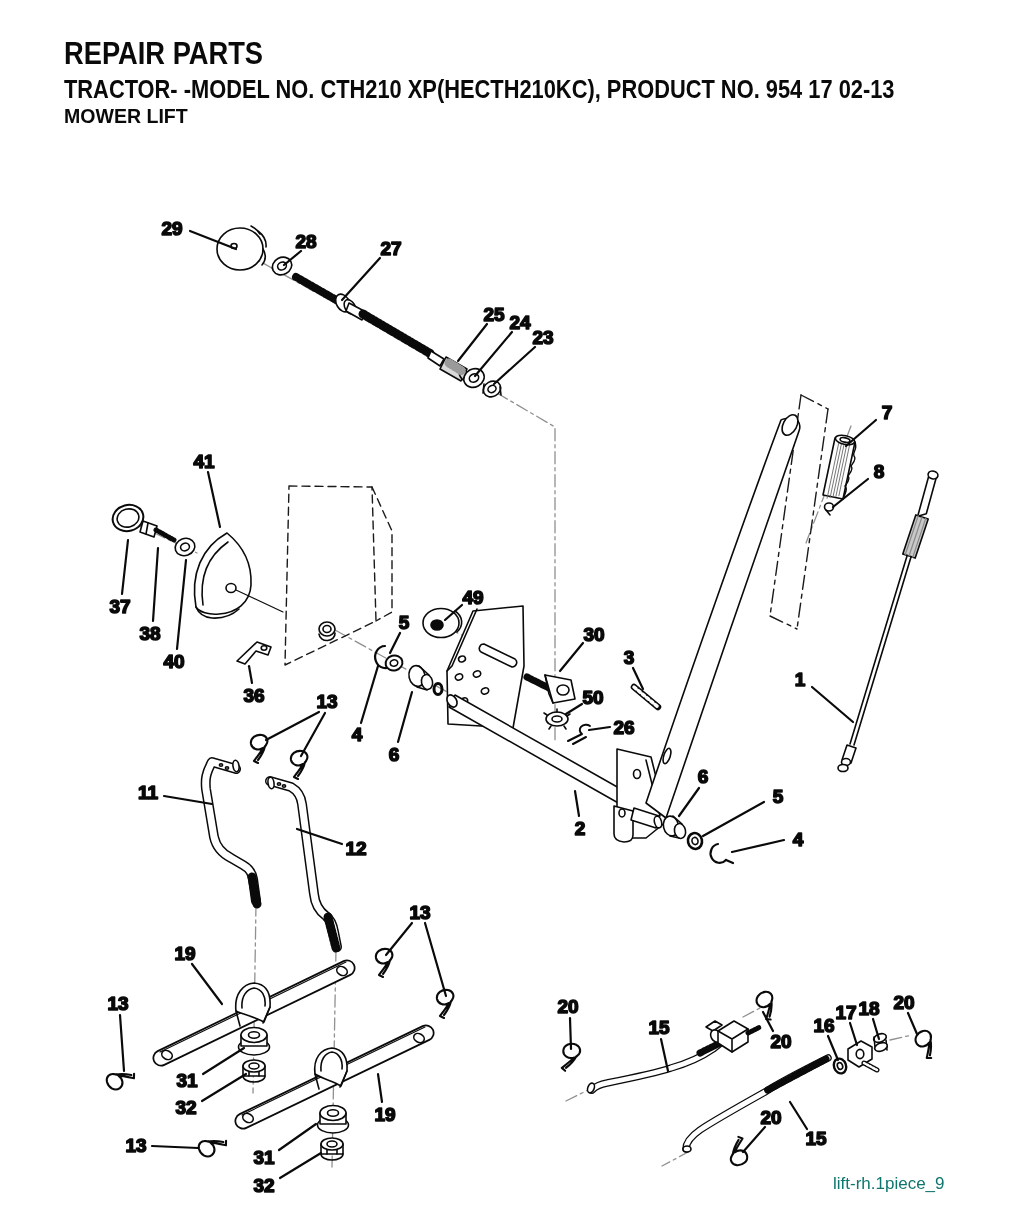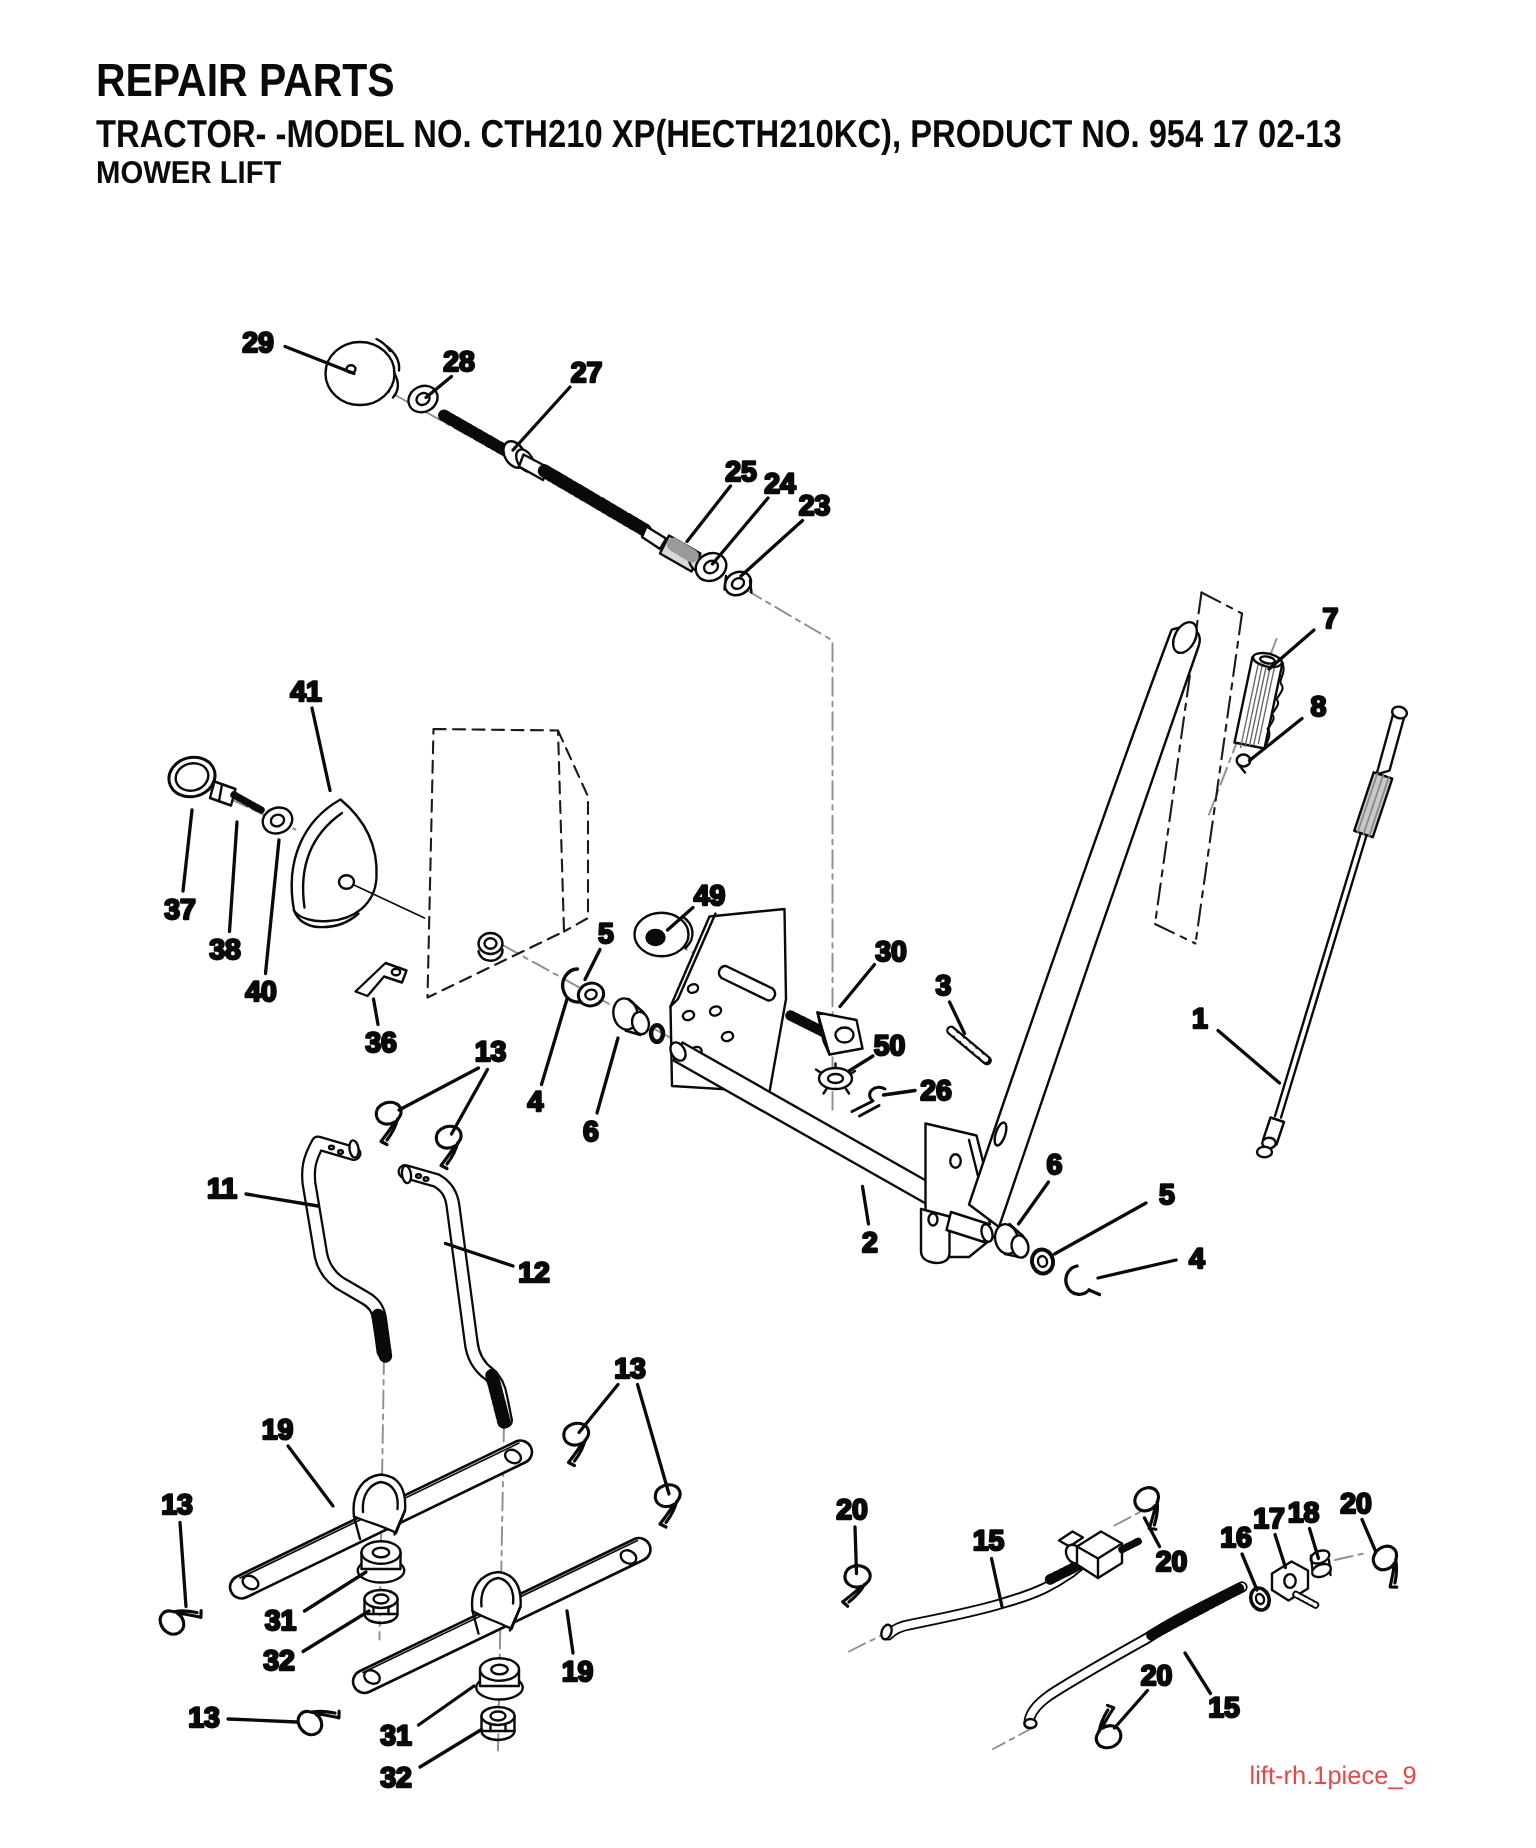--- a/index.html
+++ b/index.html
@@ -4,21 +4,21 @@
 <style>
   html,body{margin:0;padding:0;background:#fff;}
   .page{position:relative;width:1024px;height:1232px;background:#ffffff;overflow:hidden;
         font-family:"Liberation Sans",sans-serif;color:#0a0a0a;}
   .hdr-title{position:absolute;left:64px;top:36px;font-size:31px;font-weight:bold;
         transform:scaleX(0.88);transform-origin:left top;white-space:nowrap;}
   .hdr-model{position:absolute;left:64px;top:74px;font-size:26px;font-weight:bold;
         transform:scaleX(0.84);transform-origin:left top;white-space:nowrap;}
   .hdr-section{position:absolute;left:64px;top:104px;font-size:21px;font-weight:bold;
         transform:scaleX(0.93);transform-origin:left top;white-space:nowrap;}
-  .footer-ref{position:absolute;left:833px;top:1174px;font-size:17px;color:#ef4444;white-space:nowrap;}
+  .footer-ref{position:absolute;left:833px;top:1174px;font-size:17px;color:#0f766e;white-space:nowrap;}
   svg.diagram{position:absolute;left:0;top:0;}
   .callout-num{font-family:"Liberation Sans",sans-serif;font-weight:bold;font-size:19px;
         fill:#0a0a0a;text-anchor:middle;}
   .leader{stroke:#0a0a0a;stroke-width:2.2;fill:none;stroke-linecap:round;}
   .cl{stroke:#909090;stroke-width:1.3;fill:none;stroke-dasharray:12 4 3 4;}
   .ph{stroke:#1a1a1a;stroke-width:1.4;fill:none;stroke-dasharray:8 5;}
   .phc{stroke:#1a1a1a;stroke-width:1.4;fill:none;stroke-dasharray:14 5 4 5;}
 </style>
 </head>
 <body>

